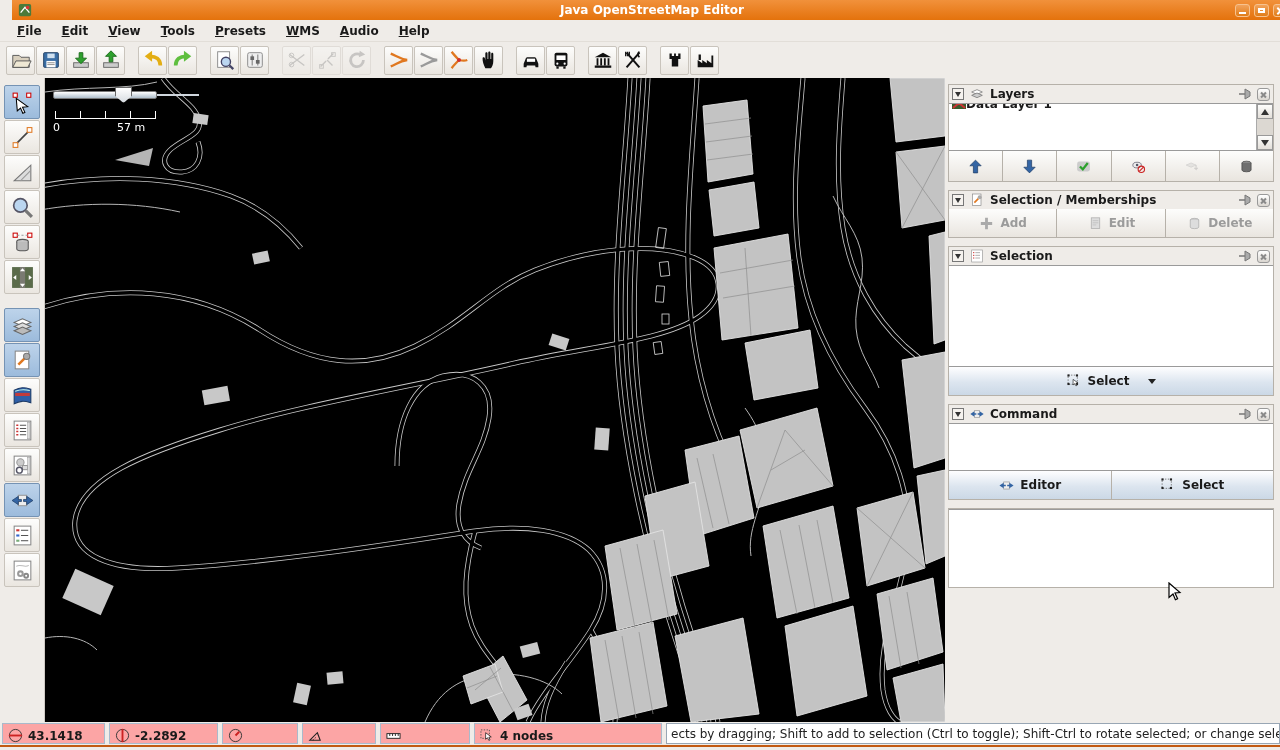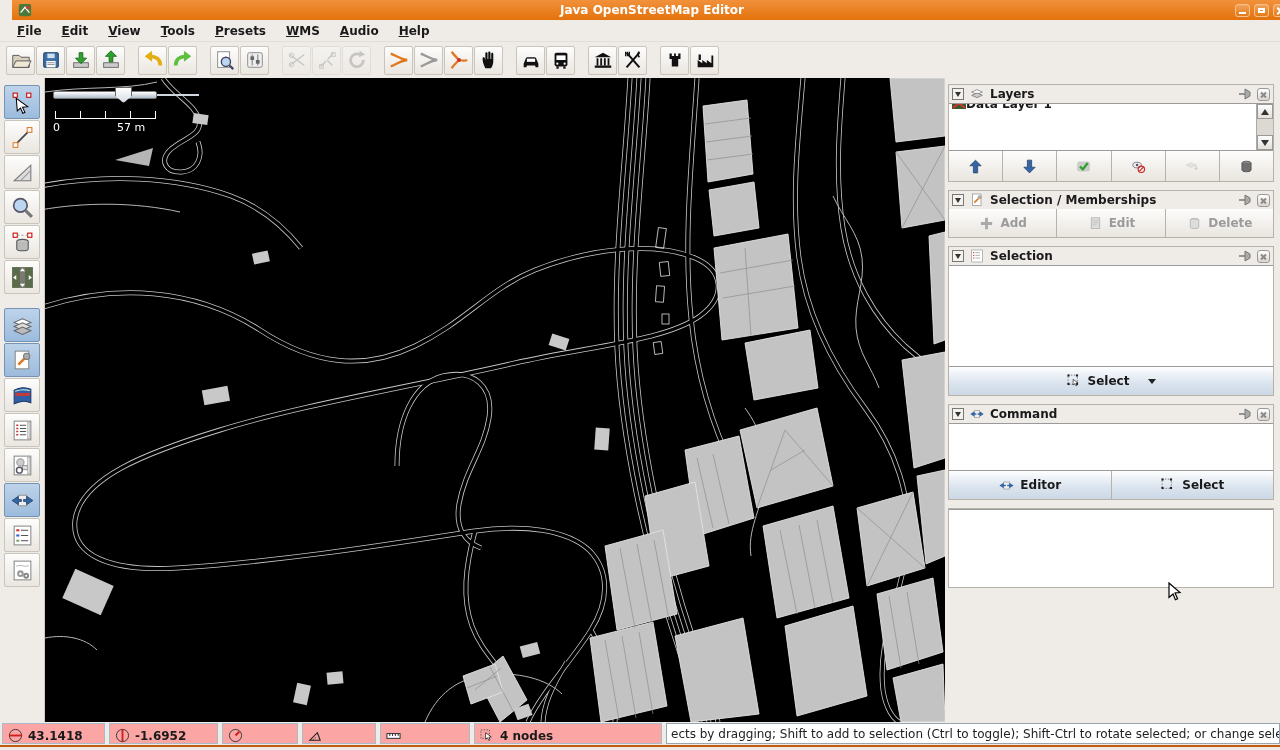--- a/index.html
+++ b/index.html
@@ -759,21 +759,21 @@
         <circle cx="8" cy="8" r="6.5" fill="none" stroke="#333"></circle>
         <path d="M1 8h14" stroke="#C22" stroke-width="2"></path>
       </svg>
     <span>43.1418</span>
   </div>
   <div class="seg" style="left:109px; width:109px">
     <svg viewBox="0 0 16 16">
         <circle cx="8" cy="8" r="6.5" fill="none" stroke="#333"></circle>
         <path d="M8 1v14" stroke="#C22" stroke-width="2"></path>
       </svg>
-    <span>-1.6952</span>
+    <span>-2.2892</span>
   </div>
   <div class="seg" style="left:222px; width:76px">
     <svg viewBox="0 0 16 16">
         <circle cx="8" cy="8" r="6.5" fill="none" stroke="#333"></circle>
         <path d="M8 8l4-4" stroke="#C22" stroke-width="2"></path>
       </svg>
   </div>
   <div class="seg" style="left:302px; width:74px">
     <svg viewBox="0 0 16 16">
         <path d="M2 13L13 13 10 5z" fill="none" stroke="#222" stroke-width="1.2"></path>

